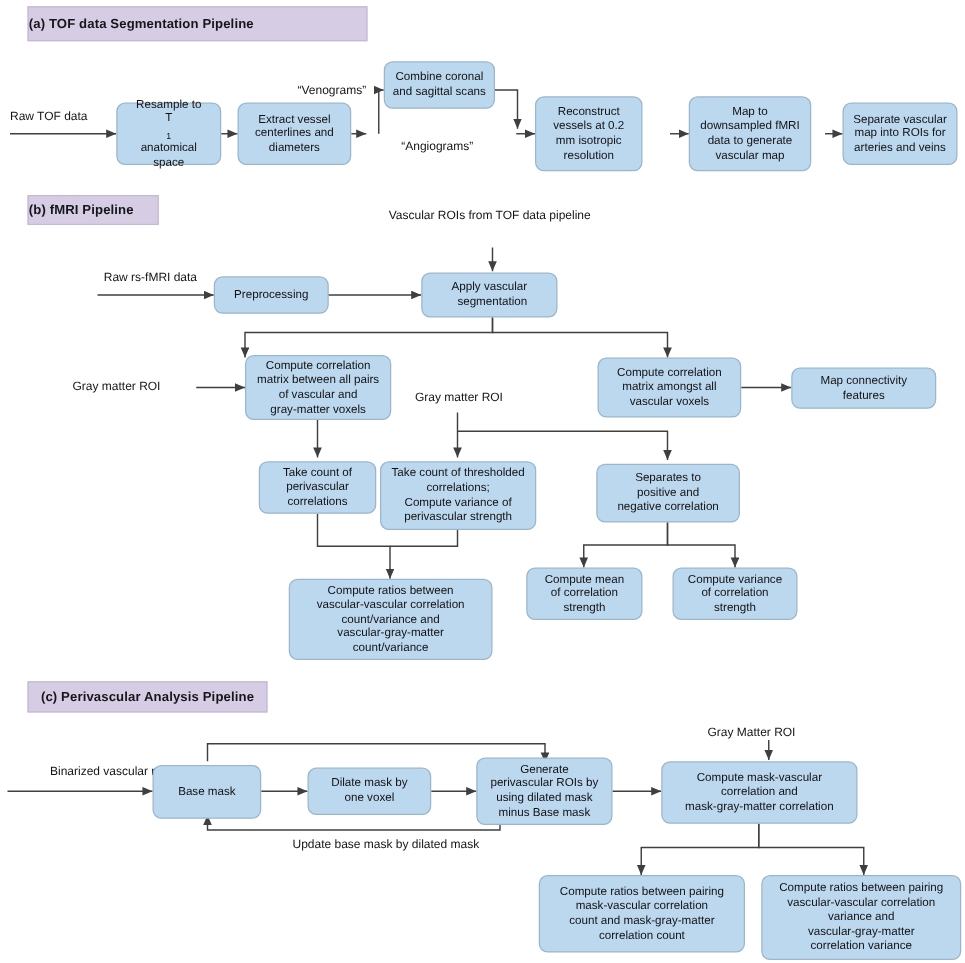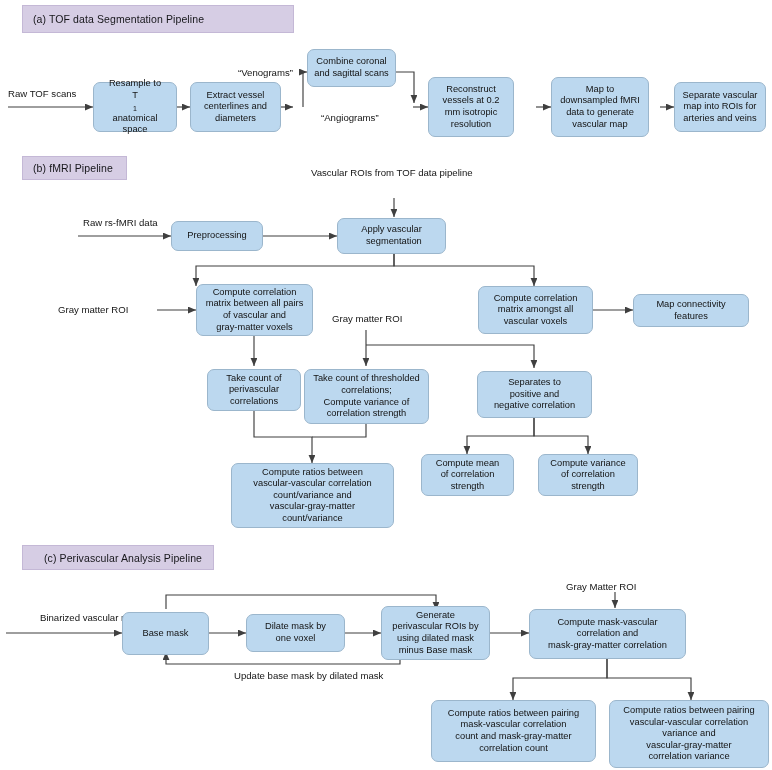--- a/index.html
+++ b/index.html
@@ -7,22 +7,22 @@
     width:772px;height:770px;position:relative;overflow:hidden;
     font-family:"Liberation Sans","DejaVu Sans",sans-serif;
     color:#1b1b1b;
   }
   #canvas{position:absolute;left:0;top:0;width:772px;height:770px;}
   svg.lines{position:absolute;left:0;top:0;width:772px;height:770px;pointer-events:none;}
 
   .banner{
     position:absolute;background:#d6cde4;border:1px solid #c4b8d6;
     display:flex;align-items:center;box-sizing:border-box;
-    font-size:10.5px;font-weight:normal;letter-spacing:.1px;
-    padding-left:10px;color:#16161a;
+    font-size:10.5px;font-weight:bold;letter-spacing:.1px;
+    color:#16161a;
   }
 
   .node{
     position:absolute;box-sizing:border-box;
     background:#bcd8ef;border:1px solid #9bb6cc;border-radius:7px;
     display:flex;align-items:center;justify-content:center;text-align:center;
     font-size:9.3px;line-height:11.6px;color:#121212;
     padding:4px 4px;
   }
   .node span{display:block;}
@@ -99,21 +99,21 @@
       <path d="M513,692 L513,700"></path>
       <path d="M607,659 L607,678 L691,678 L691,697" marker-end="none"></path>
       <path d="M691,692 L691,700"></path>
     </g>
   </svg>
 
   <div class="banner" style="left:22px;top:5px;width:272px;height:28px;">
     <span>(a) TOF data Segmentation Pipeline</span>
   </div>
 
-  <div class="label" style="left:8px;top:88px;">Raw TOF scans</div>
+  <div class="label" style="left:8px;top:88px;">Raw TOF data</div>
 
   <div class="node" style="left:93px;top:82px;width:84px;height:50px;">
     <span>
       <span>Resample to</span>
       <span><span>T</span><sub>1</sub><span> anatomical</span></span>
       <span>space</span>
     </span>
   </div>
 
   <div class="node" style="left:190px;top:82px;width:91px;height:50px;">
@@ -213,21 +213,21 @@
       <span>perivascular</span>
       <span>correlations</span>
     </span>
   </div>
 
   <div class="node" style="left:304px;top:369px;width:125px;height:55px;">
     <span>
       <span>Take count of thresholded</span>
       <span>correlations;</span>
       <span>Compute variance of</span>
-      <span>correlation strength</span>
+      <span>perivascular strength</span>
     </span>
   </div>
 
   <div class="node" style="left:477px;top:371px;width:115px;height:47px;">
     <span>
       <span>Separates to</span>
       <span>positive and</span>
       <span>negative correlation</span>
     </span>
   </div>

